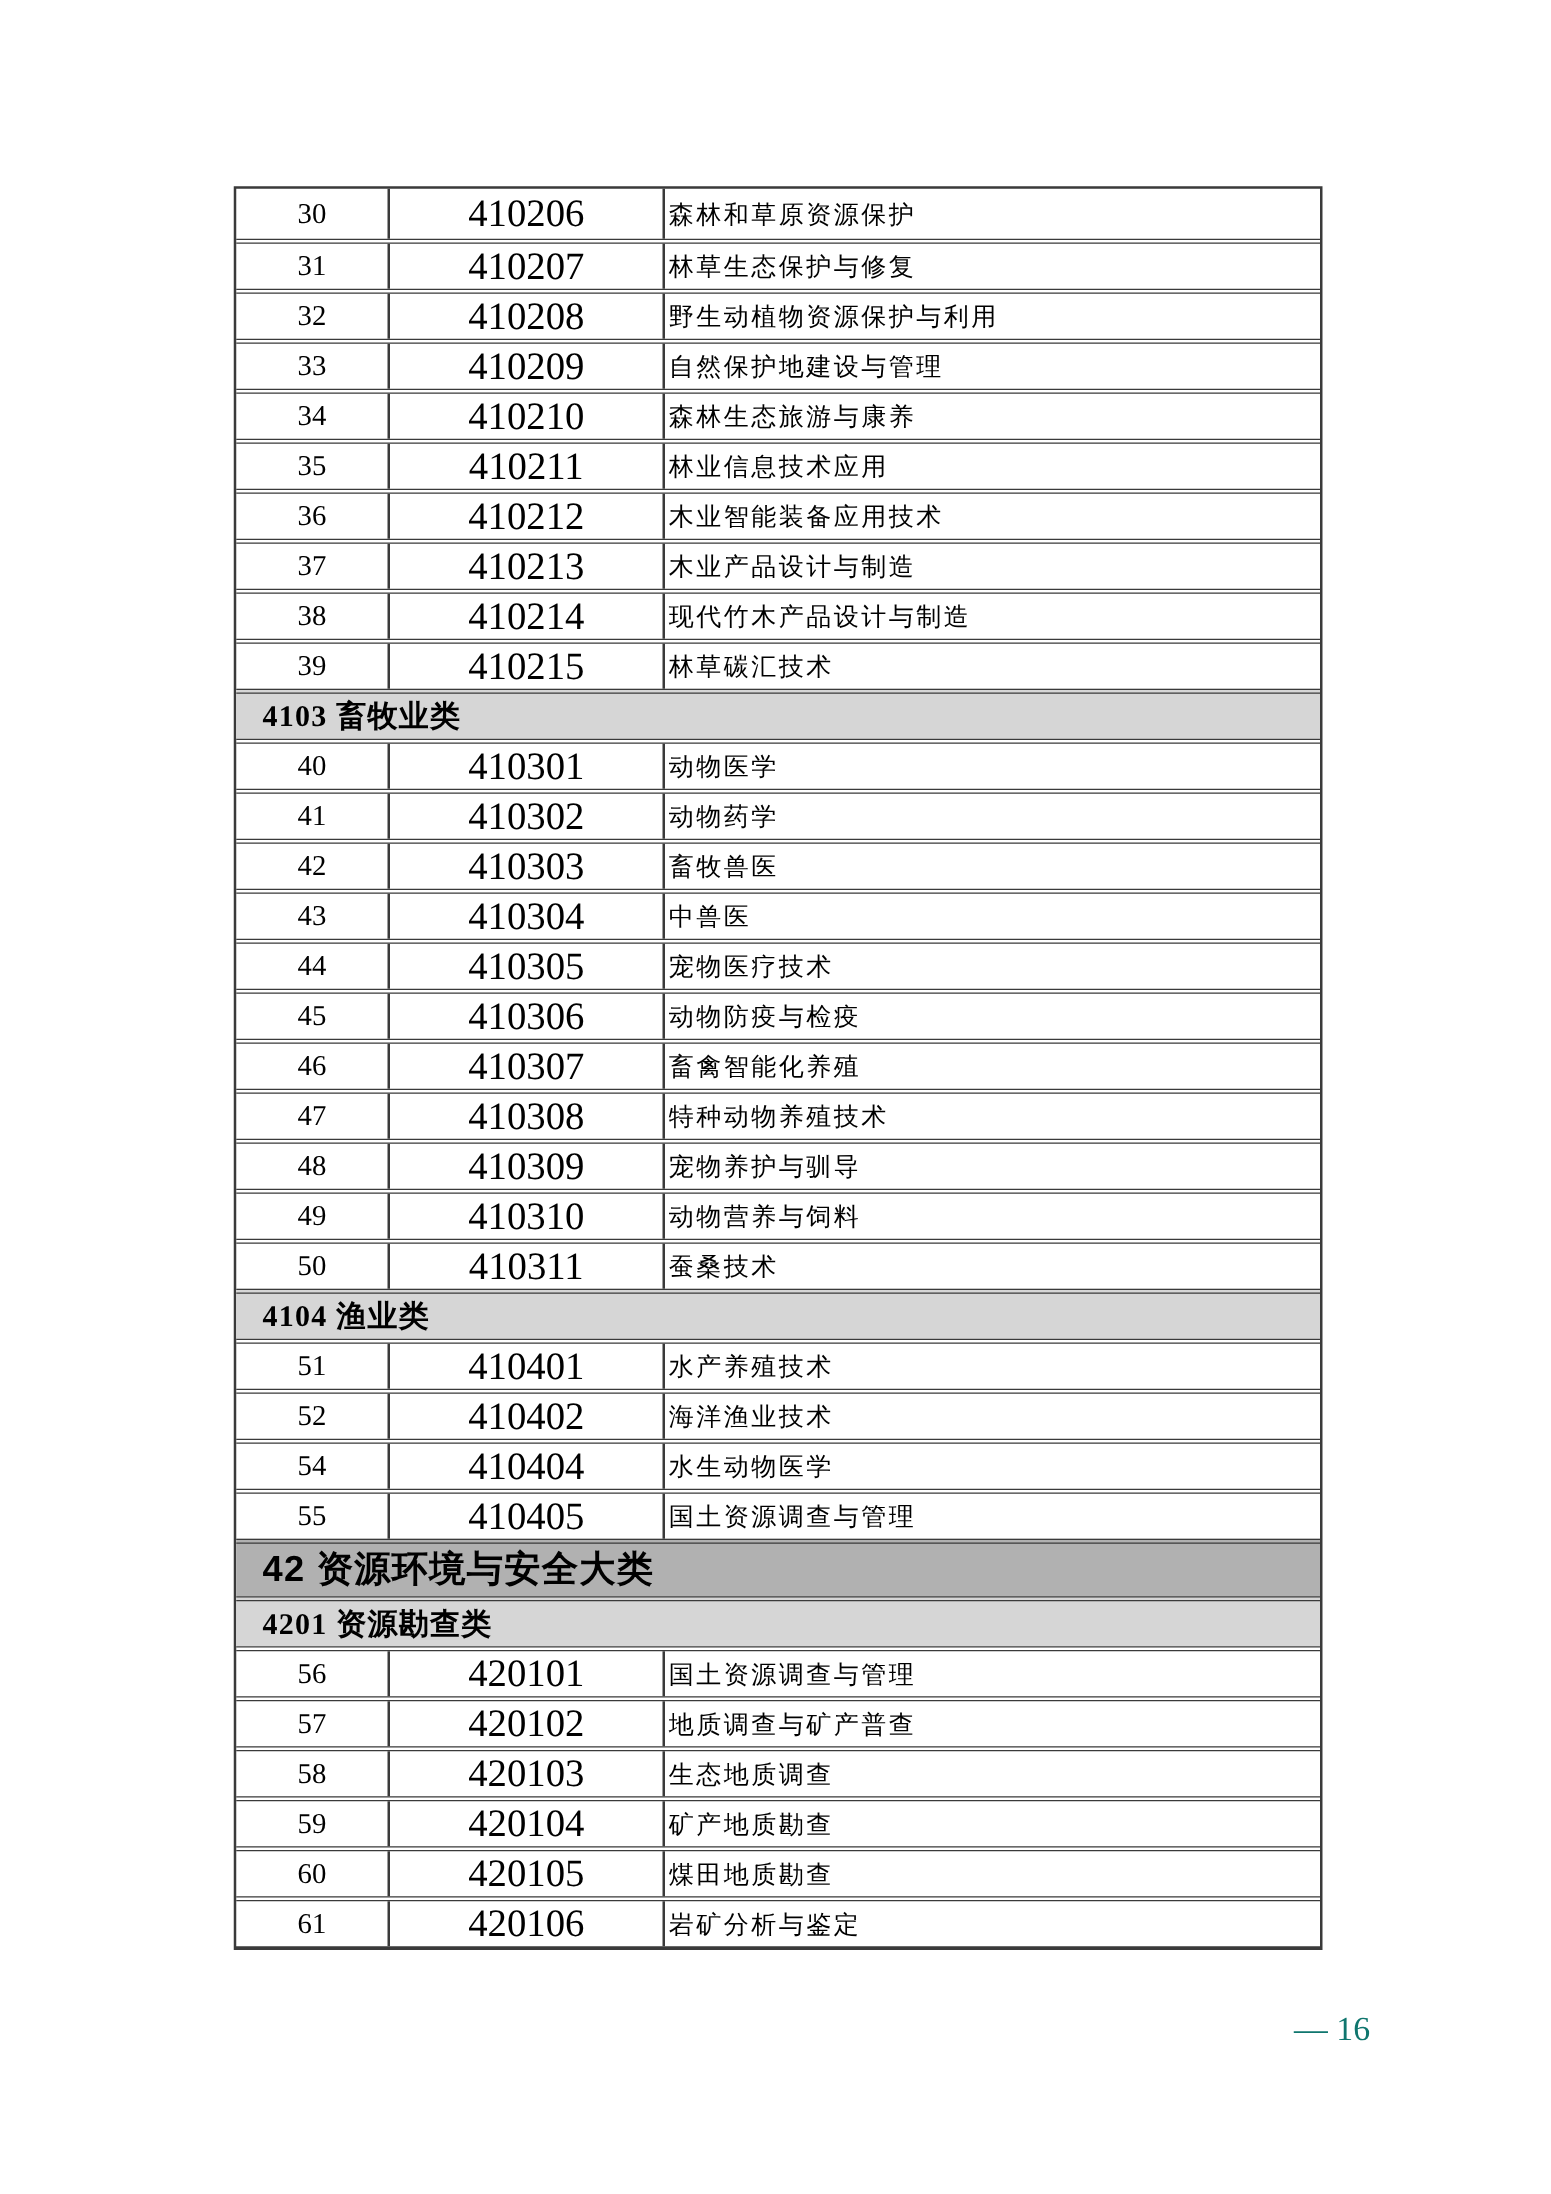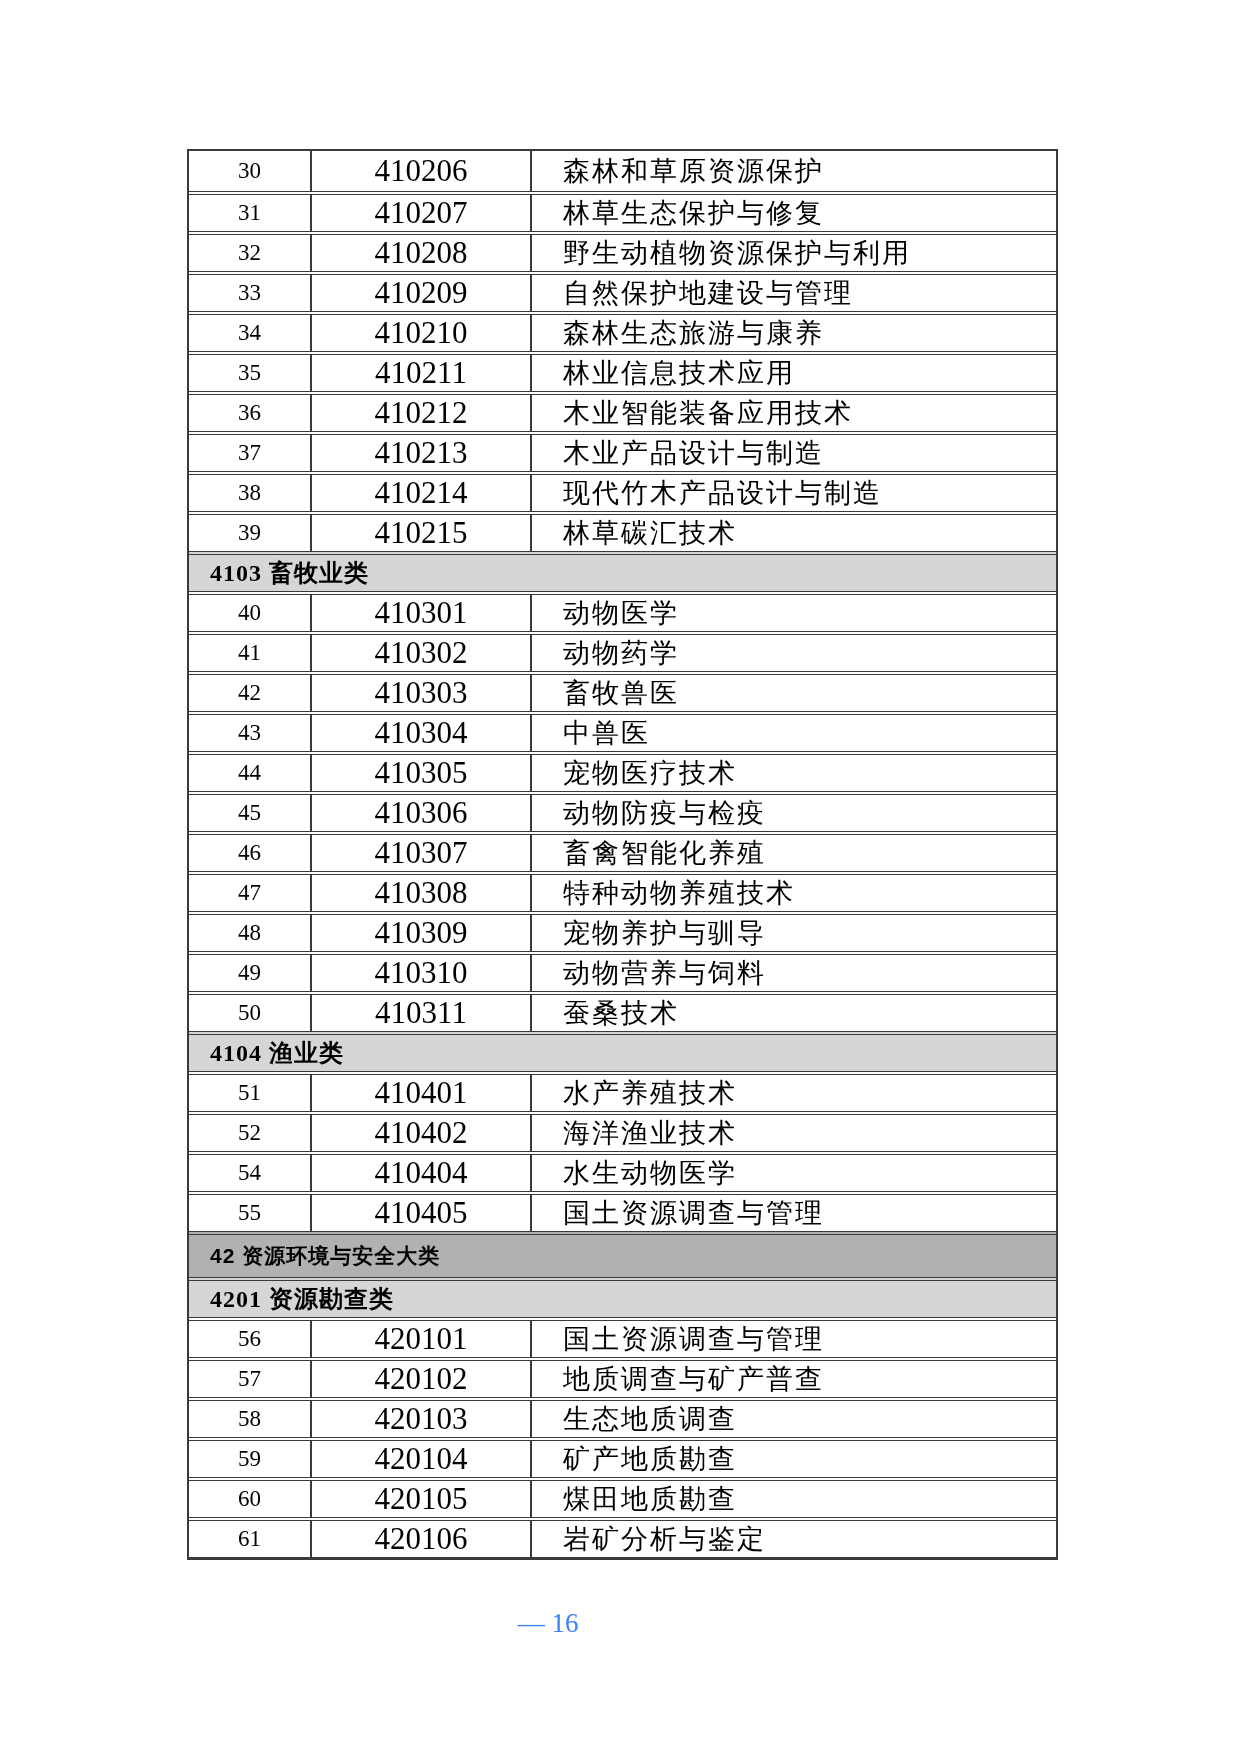--- a/index.html
+++ b/index.html
@@ -45,47 +45,47 @@
   }
   .c2{
     width:222px;
     justify-content:center;
     font-size:31px;
     border-left:2px solid #3a3a3a;
     border-right:2px solid #3a3a3a;
   }
   .c3{
     flex:1;
-    padding-left:31px;
-    font-size:27px;
+    padding-left:3px;
+    font-size:20px;
     letter-spacing:2px;
     text-align:right;
   }
   .hc{
     padding-left:21px;
     font-weight:bold;
   }
   .subheader .hc{
     font-size:24px;
     letter-spacing:1px;
   }
   .header .hc{
-    font-size:21px;
+    font-size:29px;
     letter-spacing:1px;
     font-family:"Liberation Sans","DejaVu Sans",sans-serif;
     text-align:right;
   }
   .footer{
     position:absolute;
     top:1608px;
     left:0;
     width:100%;
-    text-align:center;
+    text-align:right;
     font-size:27px;
-    color:#3b82f6;
+    color:#0f766e;
   }
 </style>
 </head>
 <body>
 
 <div class="page">
   <div class="tbl">
       <div class="row item">
         <div class="cell c1">30</div>
         <div class="cell c2">410206</div>

